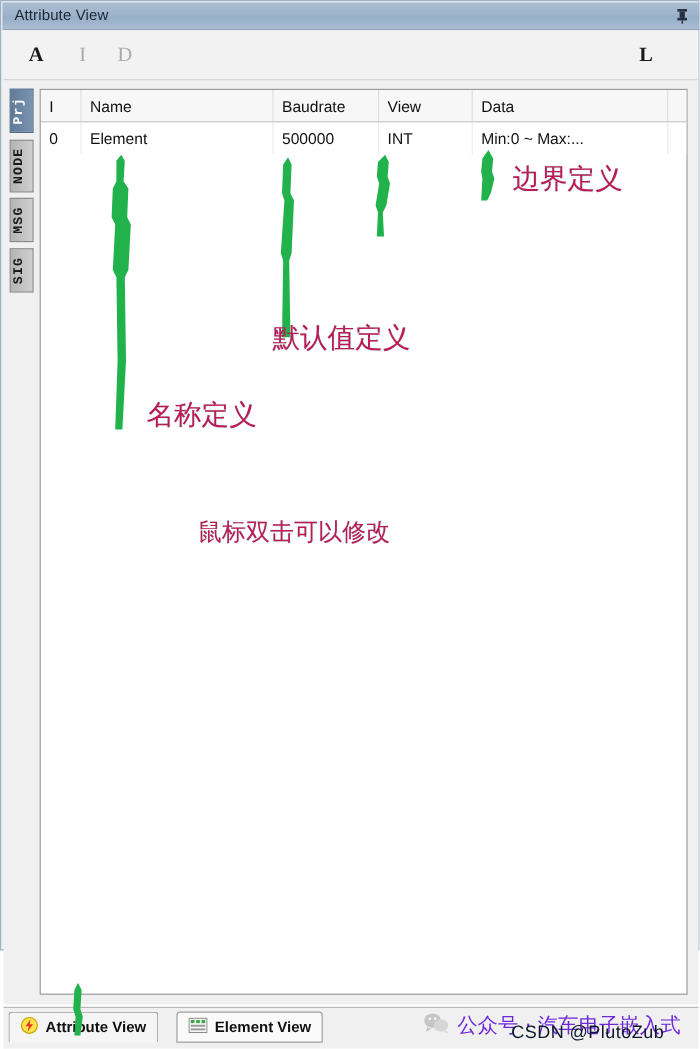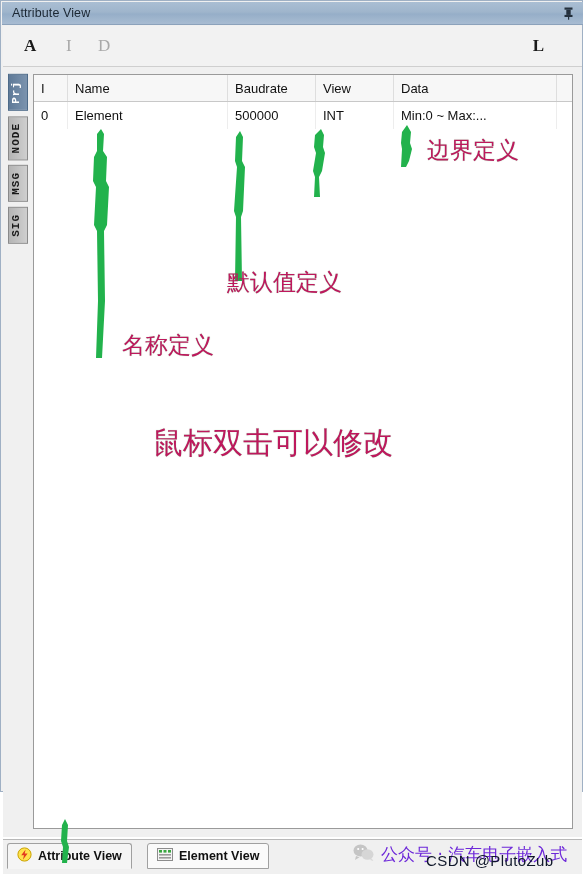--- a/index.html
+++ b/index.html
@@ -169,21 +169,21 @@
     font-family: "DejaVu Sans", "Liberation Sans", sans-serif;
     font-size: 23px;
     line-height: 28px;
     white-space: nowrap;
     text-shadow: 0 0 1px rgba(34,178,76,.45);
   }
   #a-name   { left: 121px; top: 332px; font-family: Liberation Mono, monospace; }
   #a-def    { left: 226px; top: 255px; margin-top: 12px; }
   #a-type   { left: 329px; top: 194px; }
   #a-bound  { left: 426px; top: 135px; }
-  #a-dbl    { left: 152px; top: 428px; font-size: 30px; }
+  #a-dbl    { left: 164px; top: 428px; font-size: 20px; }
 
   
   #bottom-bar {
     position: absolute;
     left: 2px; top: 838px;
     width: 579px; height: 34px;
     background: #f0f0f0;
     border-top: 1px solid #b8b8b8;
   }
   .btab {

